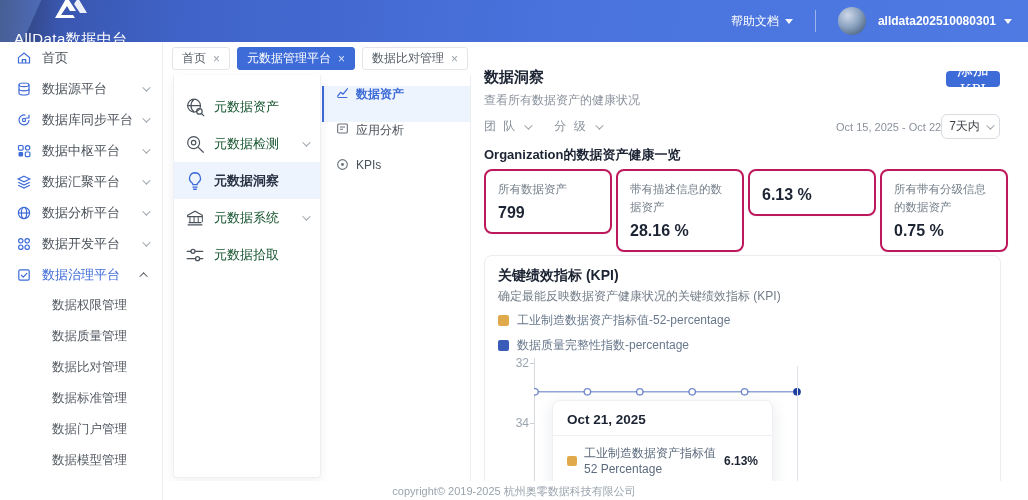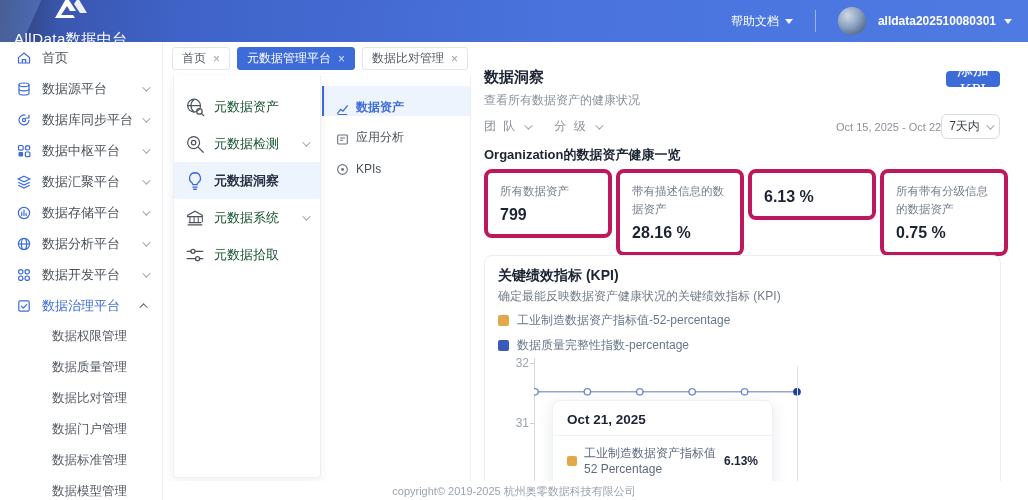--- a/index.html
+++ b/index.html
@@ -54,21 +54,21 @@
   .meta-item { height:37px; display:flex; align-items:center; padding:0 12px 0 10px;
     font-size:13px; color:#14532d; cursor:pointer; }
   .meta-item .icon { width:22px; height:22px; color:#4a525c; display:flex; }
   .meta-item .lbl { margin-left:8px; }
   .meta-item .chev { margin-left:auto; }
   .meta-item.active { background:#eef4fd; color:#273142; font-weight:bold; }
   .meta-item.active .icon { color:#3d6bd8; }
 
   
   .insightnav { position:absolute; left:322px; top:86px; width:148px; z-index:8; }
-  .nav-row { height:30px; display:flex; align-items:flex-end; padding-left:14px; font-size:12px;
+  .nav-row { height:36px; display:flex; align-items:flex-start; padding-left:14px; font-size:12px;
     color:#4a5159; cursor:pointer; position:relative; }
   .nav-row .icon { width:13px; height:13px; color:#6b737d; display:flex; }
   .nav-row .lbl { margin-left:7px; }
   .nav-row.active { background:#eef4fd; color:#3d6bd8; font-weight:bold; }
   .nav-row.active::before { content:""; position:absolute; left:0; top:0; bottom:0; width:2px; background:#3d6bd8; }
   .nav-row.active .icon { color:#3d6bd8; }
 
   .vdivider { position:absolute; left:470px; top:75px; width:1px; height:406px; background:#eceef1; z-index:6; }
 
   
@@ -80,21 +80,21 @@
   .filters { position:absolute; left:484px; top:118px; display:flex; align-items:center; gap:24px; }
   .filter { display:flex; align-items:center; gap:7px; font-size:12px; color:#8b929c;
     letter-spacing:2px; cursor:pointer; }
   .daterange { position:absolute; left:836px; top:121px; font-size:11px; color:#8b929c; }
   .rangesel { position:absolute; left:941px; top:114px; width:59px; height:25px; border:1px solid #d9dce1;
     border-radius:6px; display:flex; align-items:center; justify-content:center; gap:6px;
     font-size:12px; color:#3a3f46; background:#fff; cursor:pointer; }
   .ov-title { position:absolute; left:484px; top:146px; font-size:13px; font-weight:bold; color:#1c2433; }
 
   .cards { position:absolute; left:484px; top:169px; display:flex; gap:4px; align-items:flex-start; }
-  .card { width:128px; border:4px solid #be185d; border-radius:8px; padding:10px 12px; background:#fff;
+  .card { width:128px; border:2px solid #be185d; border-radius:8px; padding:10px 12px; background:#fff;
     box-shadow:0 1px 2px rgba(30,40,70,.03); }
   .card .clabel { font-size:11.5px; color:#737d88; line-height:1.55; }
   .card .cvalue { font-size:16px; font-weight:bold; color:#1c2433; margin-top:5px; }
 
   .kpipanel { position:absolute; left:484px; top:255px; width:517px; height:300px;
     border:1px solid #ececee; border-radius:8px; background:#fff; }
   .k-title { position:absolute; left:498px; top:267px; font-size:14px; font-weight:bold; color:#1c2433; }
   .k-sub { position:absolute; left:498px; top:288px; font-size:12px; color:#737d88; }
   .legend-row { position:absolute; left:498px; display:flex; align-items:center; gap:8px;
     font-size:12px; color:#68788c; }
@@ -198,30 +198,20 @@
           <path d="M2.2 11.2 8 14l5.8-2.8"></path>
         </svg>
       </span>
     <span class="lbl">数据汇聚平台</span>
     <span class="chev"></span>
   </div>
   <div class="side-item">
     <span class="icon">
         <svg viewBox="0 0 16 16" width="16" height="16" fill="none" stroke="currentColor" stroke-width="1.2">
           <circle cx="8" cy="8" r="5.6"></circle>
-          <path d="M5.8 10.4V7.4M8 10.4V5.2M10.2 10.4V8.4" stroke-linecap="round"></path>
-        </svg>
-      </span>
-    <span class="lbl">数据存储平台</span>
-    <span class="chev"></span>
-  </div>
-  <div class="side-item">
-    <span class="icon">
-        <svg viewBox="0 0 16 16" width="16" height="16" fill="none" stroke="currentColor" stroke-width="1.2">
-          <circle cx="8" cy="8" r="5.6"></circle>
           <path d="M2.4 8h11.2"></path>
           <ellipse cx="8" cy="8" rx="2.6" ry="5.6"></ellipse>
         </svg>
       </span>
     <span class="lbl">数据分析平台</span>
     <span class="chev"></span>
   </div>
   <div class="side-item">
     <span class="icon">
         <svg viewBox="0 0 16 16" width="16" height="16" fill="none" stroke="currentColor" stroke-width="1.2">
@@ -247,24 +237,24 @@
   <div class="side-sub">
       <span>数据权限管理</span>
     </div>
   <div class="side-sub">
       <span>数据质量管理</span>
     </div>
   <div class="side-sub">
       <span>数据比对管理</span>
     </div>
   <div class="side-sub">
+      <span>数据标准管理</span>
+    </div>
+  <div class="side-sub">
       <span>数据门户管理</span>
-    </div>
-  <div class="side-sub">
-      <span>数据标准管理</span>
     </div>
   <div class="side-sub">
       <span>数据模型管理</span>
     </div>
 </nav>
 
 <div class="tabbar">
   <div class="tab">
     <span>首页</span>
     <span class="close">×</span>
@@ -415,21 +405,21 @@
 <div class="legend-row" style="top:312px">
   <span class="sq" style="background: rgb(223, 169, 76);"></span>
   <span>工业制造数据资产指标值-52-percentage</span>
 </div>
 <div class="legend-row" style="top:337px">
   <span class="sq" style="background: rgb(58, 91, 184);"></span>
   <span>数据质量完整性指数-percentage</span>
 </div>
 
 <div class="ylab" style="left:503px;top:356px">32</div>
-<div class="ylab" style="left:503px;top:416px">31</div>
+<div class="ylab" style="left:503px;top:416px">34</div>
 <div class="ytick" style="left:530px;top:363px"></div>
 <div class="ytick" style="left:530px;top:423px"></div>
 <div class="yaxis"></div>
 <svg id="kpi-chart-svg" width="466" height="123" viewBox="0 0 466 123">
     <polyline points="1,199.025 53.4,199.025 105.8,199.025 158.2,199.025 210.6,199.025 263,199.025" fill="none" stroke="#DFA94C" stroke-opacity="0.55" stroke-width="1.4"></polyline>
     <circle cx="1" cy="199.025" r="3.2" fill="#ffffff" stroke="#DFA94C" stroke-opacity="0.7" stroke-width="1.3"></circle>
     <circle cx="53.4" cy="199.025" r="3.2" fill="#ffffff" stroke="#DFA94C" stroke-opacity="0.7" stroke-width="1.3"></circle>
     <circle cx="105.8" cy="199.025" r="3.2" fill="#ffffff" stroke="#DFA94C" stroke-opacity="0.7" stroke-width="1.3"></circle>
     <circle cx="158.2" cy="199.025" r="3.2" fill="#ffffff" stroke="#DFA94C" stroke-opacity="0.7" stroke-width="1.3"></circle>
     <circle cx="210.6" cy="199.025" r="3.2" fill="#ffffff" stroke="#DFA94C" stroke-opacity="0.7" stroke-width="1.3"></circle>

